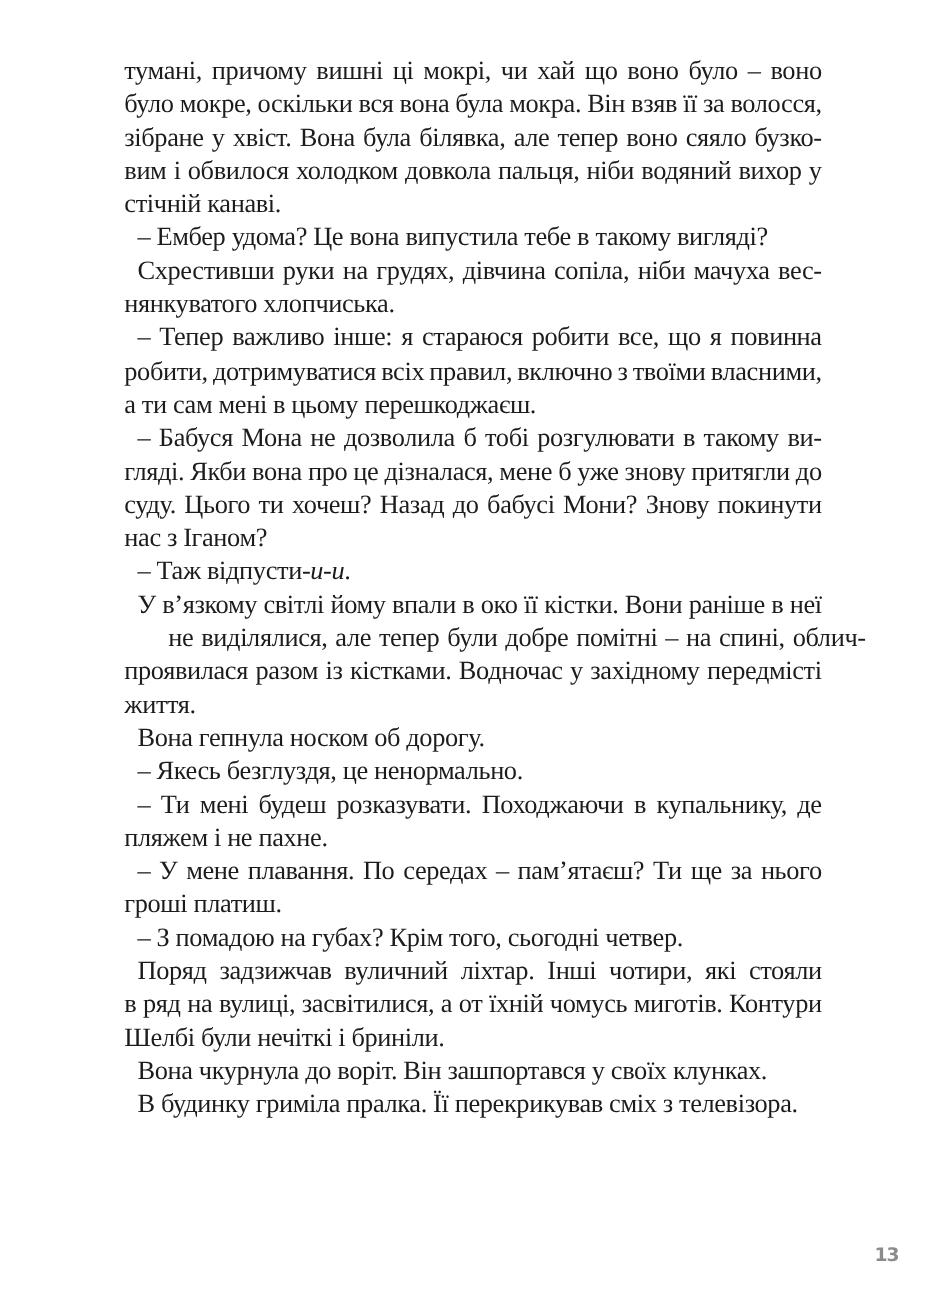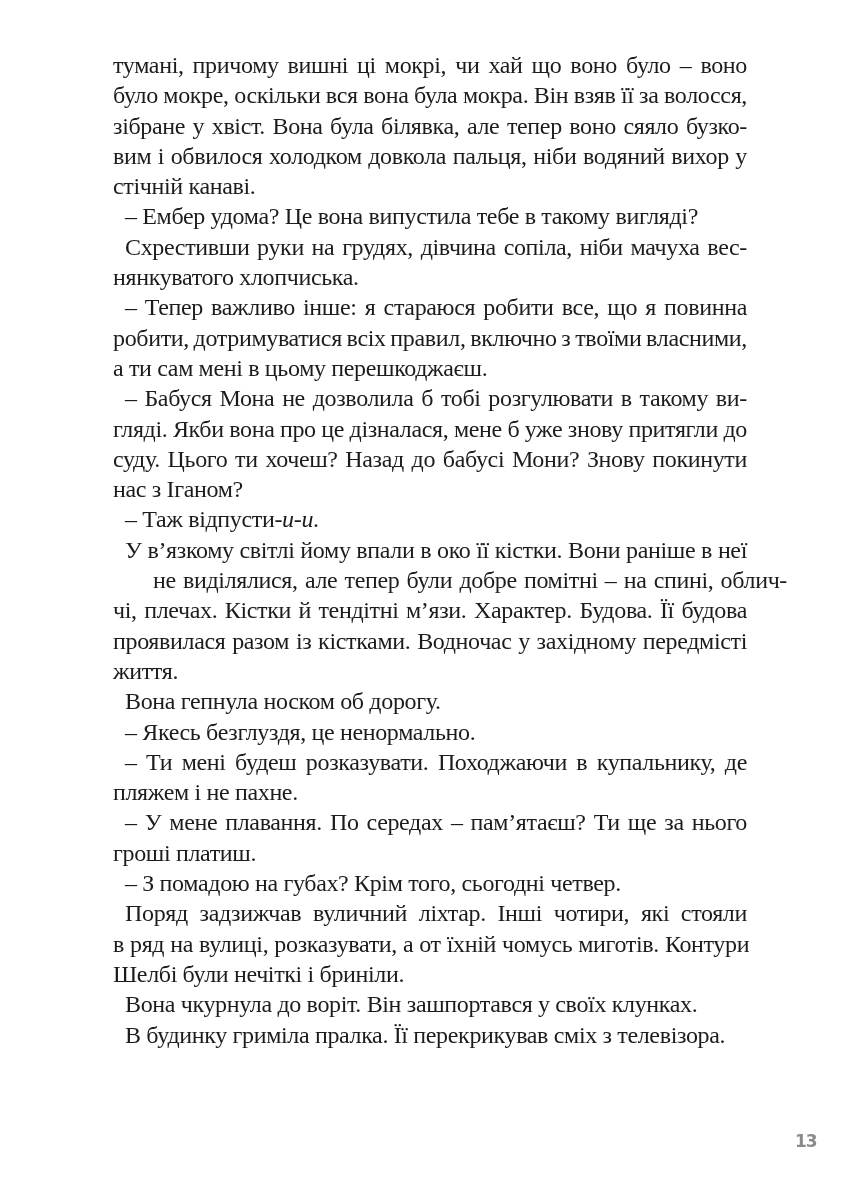--- a/index.html
+++ b/index.html
@@ -73,21 +73,20 @@
         <div class="line"><span style="word-spacing: -0.139205px; font-family: Liberation Serif, serif;"><span>гляді. Якби вона про це дізналася, мене б уже знову притягли до</span></span></div>
         <div class="line"><span style="word-spacing: 2.05382px;"><span>суду. Цього ти хочеш? Назад до бабусі Мони? Знову покинути</span></span></div>
         <div class="line"><span><span>нас з Іганом?</span></span></div>
       </div>
       <div class="paragraph">
         <div class="line indent"><span><span>– Таж відпусти-</span><span class="it">и-и</span><span>.</span></span></div>
       </div>
       <div class="paragraph">
         <div class="line indent"><span style="word-spacing: 0.153646px;"><span>У в’язкому світлі йому впали в око її кістки. Вони раніше в неї</span></span></div>
         <div class="line"><span style="word-spacing: 1.52656px; margin-left: 40px;"><span>не виділялися, але тепер були добре помітні – на спині, облич-</span></span></div>
-        <div class="line"><span style="word-spacing: 1.8316px;"><span>чі, плечах. Кістки й тендітні м’язи. Характер. Будова. Її будова</span></span></div>
         <div class="line"><span style="word-spacing: 1.09821px;"><span>проявилася разом із кістками. Водночас у західному передмісті</span></span></div>
         <div class="line"><span><span>життя.</span></span></div>
       </div>
       <div class="paragraph">
         <div class="line indent"><span><span>Вона гепнула носком об дорогу.</span></span></div>
       </div>
       <div class="paragraph">
         <div class="line indent"><span><span>– Якесь безглуздя, це ненормально.</span></span></div>
       </div>
       <div class="paragraph">
@@ -96,21 +95,21 @@
       </div>
       <div class="paragraph">
         <div class="line indent"><span style="word-spacing: 2.34801px;"><span>– У мене плавання. По середах – пам’ятаєш? Ти ще за нього</span></span></div>
         <div class="line"><span><span>гроші платиш.</span></span></div>
       </div>
       <div class="paragraph">
         <div class="line indent"><span><span>– З помадою на губах? Крім того, сьогодні четвер.</span></span></div>
       </div>
       <div class="paragraph">
         <div class="line indent"><span style="word-spacing: 6.02009px; text-align: center;"><span>Поряд задзижчав вуличний ліхтар. Інші чотири, які стояли</span></span></div>
-        <div class="line"><span style="word-spacing: 0.353125px;"><span>в ряд на вулиці, розказувати, а от їхній чомусь миготів. Контури</span></span></div>
+        <div class="line"><span style="word-spacing: 0.353125px;"><span>в ряд на вулиці, засвітилися, а от їхній чомусь миготів. Контури</span></span></div>
         <div class="line"><span><span>Шелбі були нечіткі і бриніли.</span></span></div>
       </div>
       <div class="paragraph">
         <div class="line indent"><span><span>Вона чкурнула до воріт. Він зашпортався у своїх клунках.</span></span></div>
       </div>
       <div class="paragraph">
         <div class="line indent"><span><span>В будинку гриміла пралка. Її перекрикував сміх з телевізора.</span></span></div>
       </div>
     </div>
   <div class="page-number">13</div>

